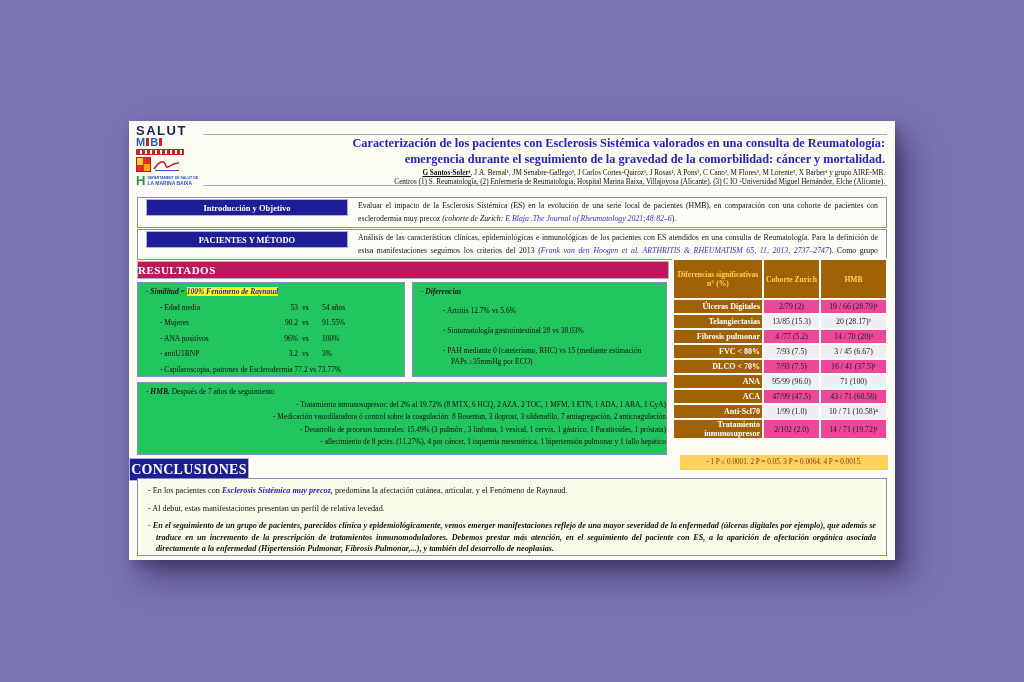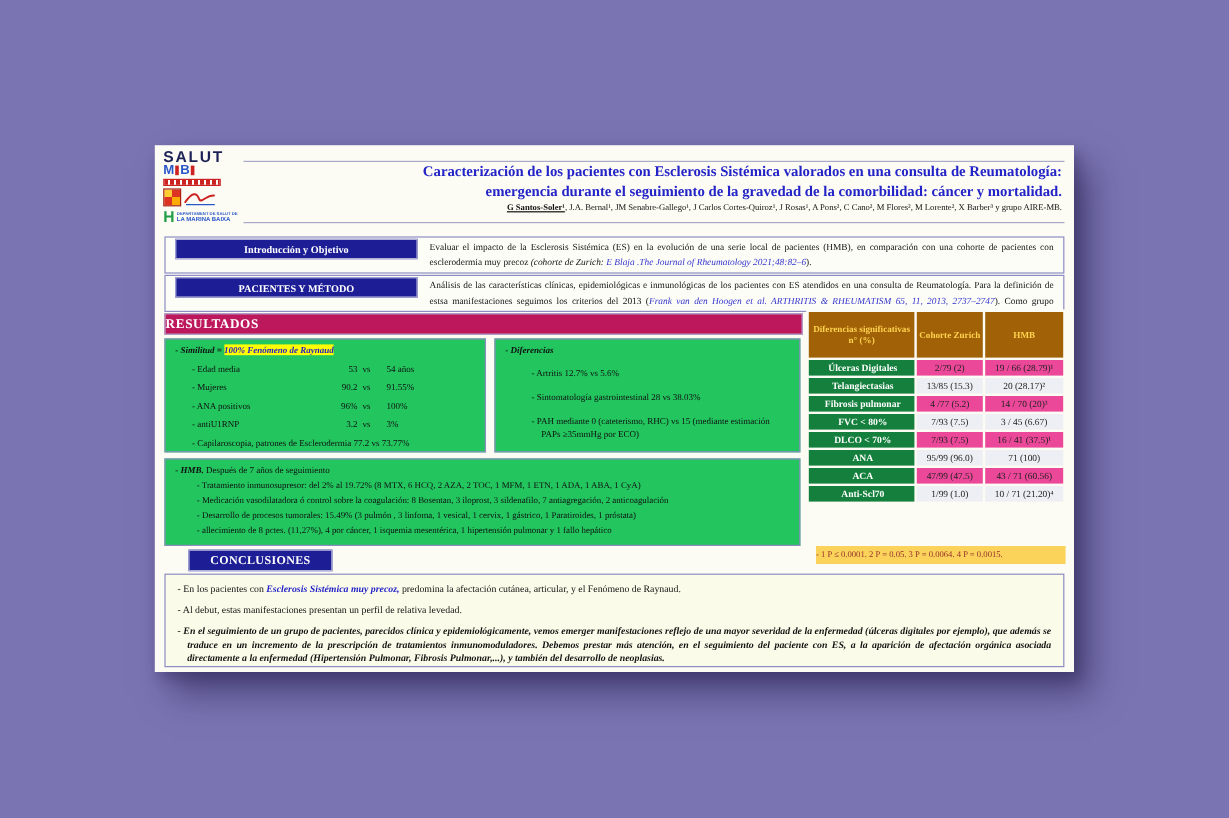--- a/index.html
+++ b/index.html
@@ -52,42 +52,42 @@
   .sim-box{left:8px;top:161px;width:266px;height:93px;}
   .dif-box{left:283px;top:161px;width:253px;height:93px;}
   .hmb-box{left:8px;top:261px;width:528px;height:71px;}
   .box-head{font-weight:bold;font-style:italic;padding:4px 0 0 8px;}
   .highlight{background:#ffff00;color:#2323c8;}
   .head-rest{font-weight:normal;font-style:normal;}
   .sim-row{display:grid;grid-template-columns:112px 30px 20px auto;padding-left:22px;margin-top:6.5px;}
   .sim-v1{text-align:right;padding-right:4px;}
   .sim-last{padding-left:22px;margin-top:6.5px;font-family:Liberation Serif, serif;}
   .dif-item{padding-left:38px;padding-right:10px;text-indent:-8px;margin-top:9px;line-height:11px;}
-  .hmb-item{padding-left:26px;margin-top:3.5px;font-size:7.4px;white-space:nowrap;}
+  .hmb-item{padding-left:26px;margin-top:3.5px;font-size:7.4px;white-space:nowrap;text-align:right;}
   
   .table-wrap{position:absolute;left:543px;top:137px;width:216px;}
   table.difftab{border-collapse:collapse;width:100%;table-layout:fixed;}
   .difftab th{
     background:#a16207;color:#ffd24d;font-weight:bold;font-size:7.6px;line-height:9px;
     border:2px solid #fcfcf4;height:36px;padding:1px;
   }
   .difftab td{border:2px solid #fcfcf4;font-size:7.8px;padding:0 2px;height:13px;}
-  .difftab td.t-label{background:#15803d;color:#fff;font-weight:bold;text-align:center;padding-left:4px;font-size:8px;}
+  .difftab td.t-label{background:#a16207;color:#fff;font-weight:bold;text-align:right;padding-left:4px;font-size:8px;}
   .difftab td.t-val{text-align:center;color:#222;}
   .difftab tr.row-odd td.t-val{background:#ec4899;}
   .difftab tr.row-even td.t-val{background:#eeeef5;}
   .col-label{width:90px;}  .col-z{width:57px;}
   .footnote{
     position:absolute;left:551px;top:334px;width:208px;height:15px;background:#fbd35b;
-    color:#93302a;font-size:7.2px;line-height:15px;text-align:left;
+    color:#93302a;font-size:7.2px;line-height:15px;text-align:center;
   }
   
   .concl-label{
-    position:absolute;left:28px;top:337px;width:118px;background:#1d1e96;color:#fff;font-weight:bold;
-    font-size:10px;text-align:center;padding:2.5px 0;border:1px solid #b0b0d8;letter-spacing:0.3px;
+    position:absolute;left:0;top:337px;width:118px;background:#1d1e96;color:#fff;font-weight:bold;
+    font-size:14px;text-align:center;padding:2.5px 0;border:1px solid #b0b0d8;letter-spacing:0.3px;
   }
   .concl-box{
     position:absolute;left:8px;top:357px;width:748px;height:76px;background:#fbfbe9;
     border:1px solid #8d8dc3;font-size:8.2px;color:#111;overflow:hidden;
   }
   .concl-b{padding-left:18px;padding-right:10px;text-indent:-8px;margin-top:6px;line-height:11.5px;text-align:justify;}
   .em-blue{color:#2323c8;font-weight:bold;font-style:italic;}
   .bold-ital{font-weight:bold;font-style:italic;}
 </style>
 </head>
@@ -122,20 +122,21 @@
       </span>
     </div>
   </div>
 
   <div class="title-wrap">
     <div class="title-l1">Caracterización de los pacientes con Esclerosis Sistémica valorados en una consulta de Reumatología:</div>
     <div class="title-l2">emergencia durante el seguimiento de la gravedad de la comorbilidad: cáncer y mortalidad.</div>
     <div class="authors">
       <span class="authors-lead">G Santos-Soler¹</span><span>, J.A. Bernal¹, JM Senabre-Gallego¹, J Carlos Cortes-Quiroz¹, J Rosas¹, A Pons², C Cano², M Flores², M Lorente², X Barber³ y grupo AIRE-MB.</span>
     </div>
+    <div class="centers">Centros (1) S. Reumatología, (2) Enfermería de Reumatología, Hospital Marina Baixa, Villajoyosa (Alicante). (3) C IO -Universidad Miguel Hernández, Elche (Alicante).</div>
   </div>
 
   <div class="section-box" style="top:76px;height:29px;">
     <div class="section-label">Introducción y Objetivo</div>
     <div class="section-text">
       <span>Evaluar el impacto de la Esclerosis Sistémica (ES) en la evolución de una serie local de pacientes (HMB), en comparación con una cohorte de pacientes con esclerodermia muy precoz </span><span class="cite-plain">(cohorte de Zurich: </span><span class="cite">E Blaja .The Journal of Rheumatology 2021;48:82–6</span><span>).</span>
     </div>
   </div>
 
   <div class="section-box" style="top:108px;height:29px;">
@@ -247,21 +248,26 @@
             <td class="t-val">71 (100)</td>
           </tr>
           <tr class="row-odd">
             <td class="t-label">ACA</td>
             <td class="t-val">47/99 (47.5)</td>
             <td class="t-val">43 / 71 (60.56)</td>
           </tr>
           <tr class="row-even">
             <td class="t-label">Anti-Scl70</td>
             <td class="t-val">1/99 (1.0)</td>
-            <td class="t-val">10 / 71 (21.20)⁴</td>
+            <td class="t-val">10 / 71 (10.58)⁴</td>
+          </tr>
+          <tr class="row-odd">
+            <td class="t-label">Tratamiento inmunosupresor</td>
+            <td class="t-val">2/102 (2.0)</td>
+            <td class="t-val">14 / 71 (19.72)¹</td>
           </tr>
         </tbody>
     </table>
   </div>
   <div class="footnote">- 1 P ≤ 0.0001. 2 P = 0.05. 3 P = 0.0064. 4 P = 0.0015.</div>
 
   <div class="concl-label">CONCLUSIONES</div>
   <div class="concl-box">
     <div class="concl-b">
       <span>-  En los pacientes con </span><span class="em-blue">Esclerosis Sistémica muy precoz,</span><span> predomina la afectación cutánea, articular, y el Fenómeno de Raynaud.</span>

